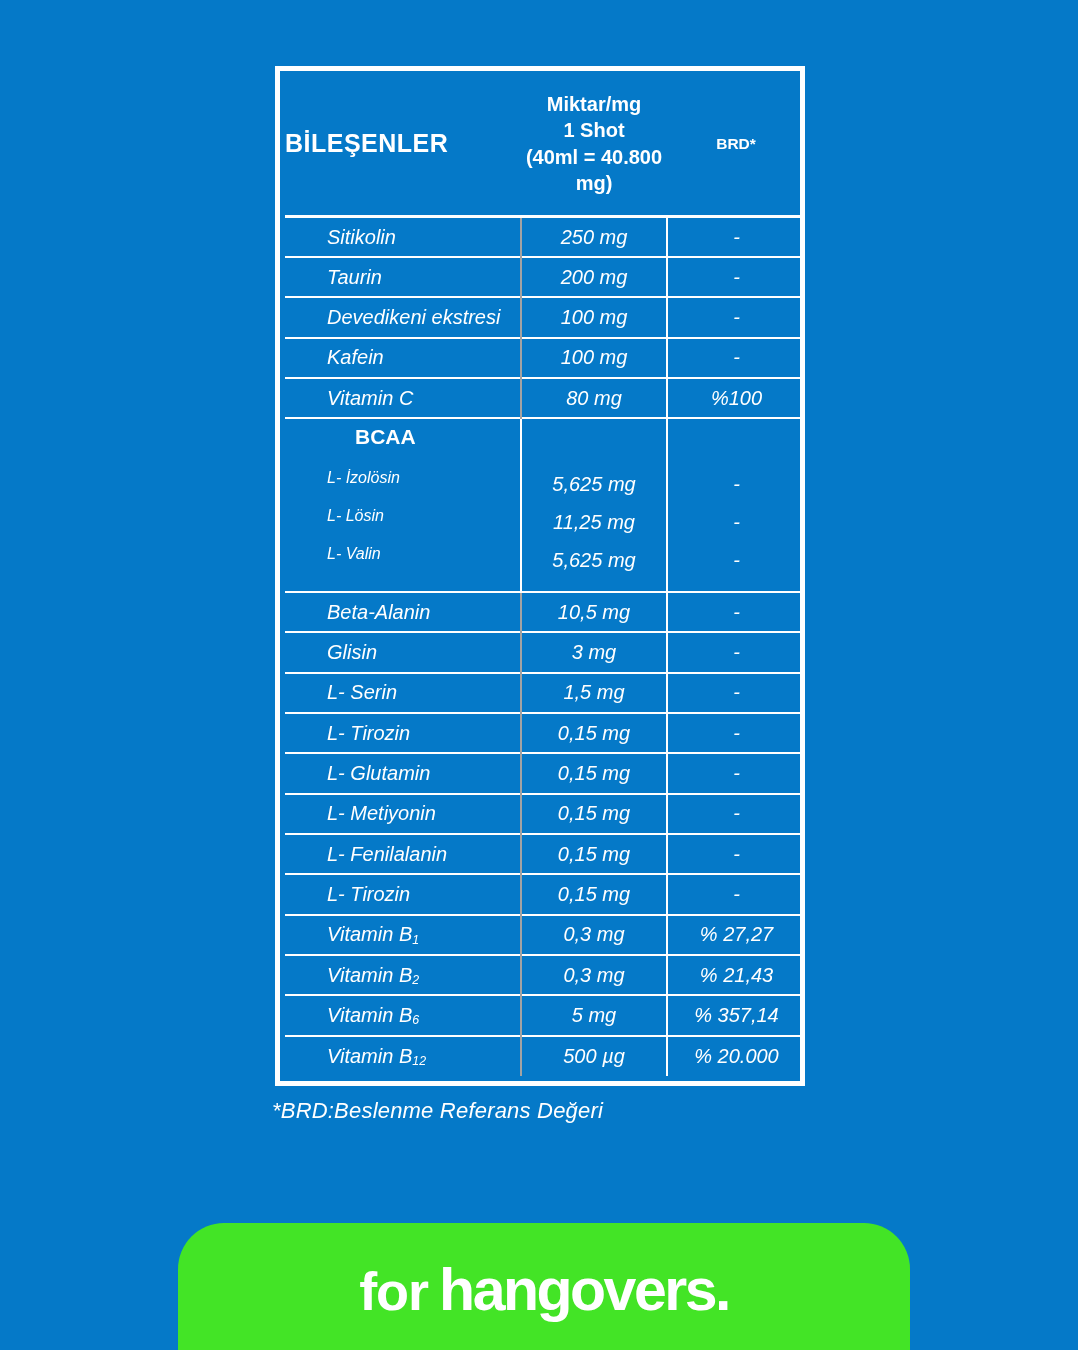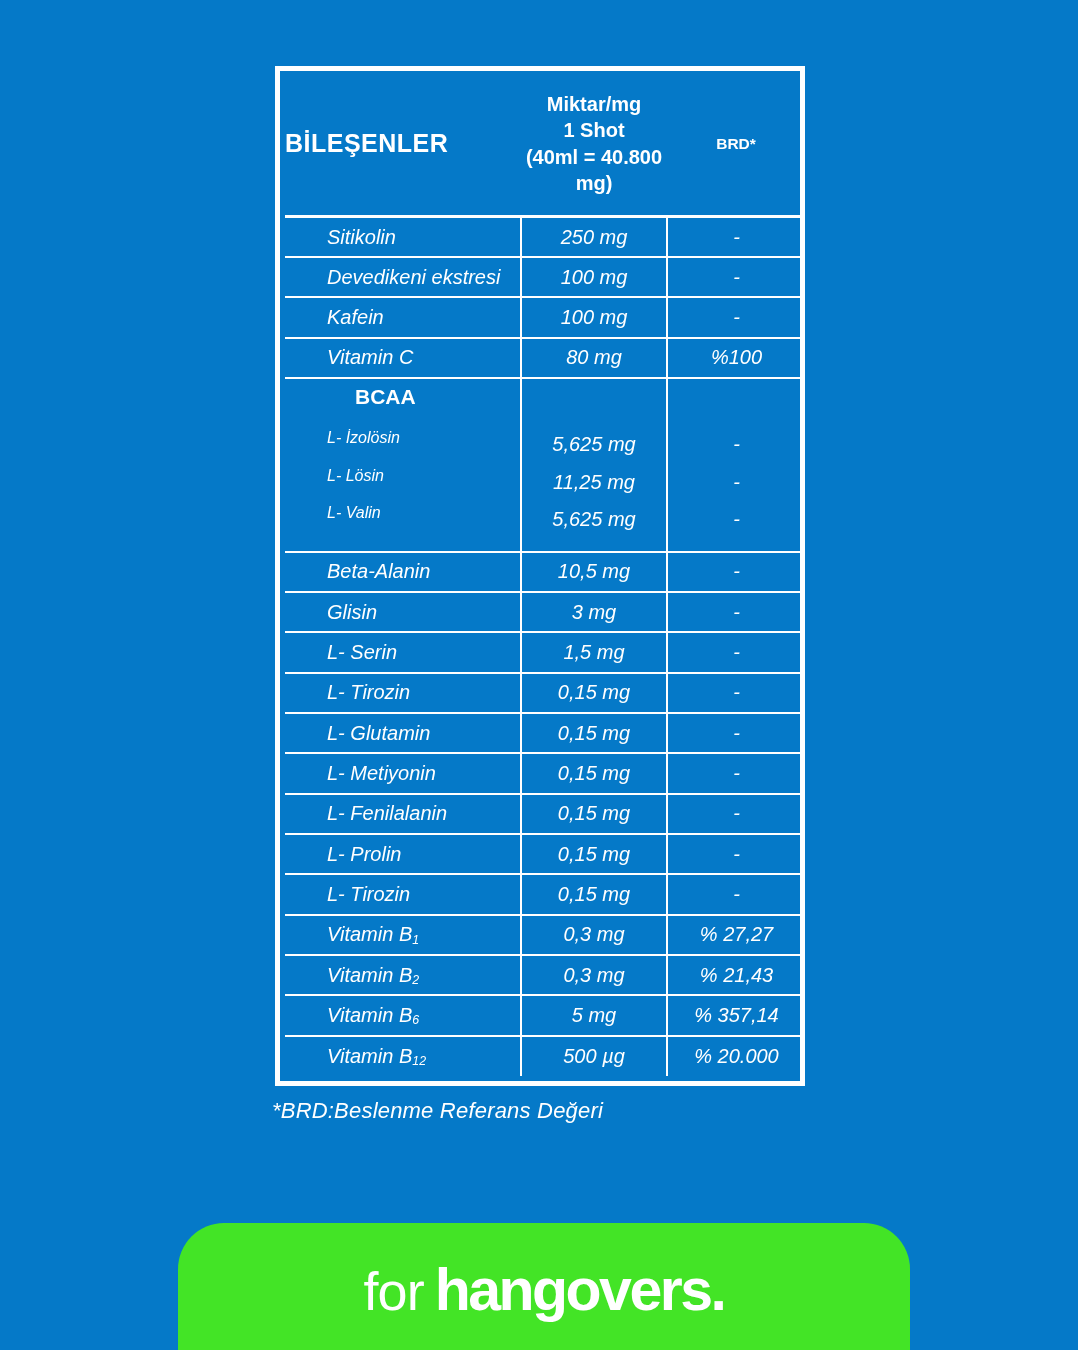--- a/index.html
+++ b/index.html
@@ -70,21 +70,21 @@
   tr.data-row td {
     height: 37.6px;
     border-top: 2px solid #ffffff;
     vertical-align: middle;
     color: #ffffff;
     font-style: italic;
     font-size: 20px;
   }
   tr.data-row td.cell-name {
     padding-left: 42px;
-    border-right: 2px solid #ffffff;
+    border-right: 2px solid #a3a3a3;
     white-space: nowrap;
   }
   tr.data-row td.cell-amt {
     text-align: center;
     border-right: 2px solid #ffffff;
   }
   tr.data-row td.cell-brd {
     text-align: center;
   }
 
@@ -157,21 +157,21 @@
     width: 732px;
     height: 127px;
     background: #43e426;
     border-radius: 46px 46px 0 0;
     display: flex;
     align-items: center;
     justify-content: center;
   }
   .tag-light {
     font-size: 54px;
-    font-weight: 400;
+    font-weight: 700;
     color: #ffffff;
     letter-spacing: -1px;
     padding-right: 11px;
     padding-top: 8px;
   }
   .tag-bold {
     font-size: 59px;
     font-weight: bold;
     color: #ffffff;
     letter-spacing: -2.5px;
@@ -196,20 +196,25 @@
           <div>1 Shot</div>
           <div>(40ml = 40.800 mg)</div>
         </td>
         <td class="hdr-brd">BRD*</td>
       </tr>
     </tbody>
     <tbody id="rows-top">
         <tr class="data-row">
           <td class="cell-name">Sitikolin</td>
           <td class="cell-amt">250 mg</td>
+          <td class="cell-brd">-</td>
+        </tr>
+        <tr class="data-row">
+          <td class="cell-name">Taurin</td>
+          <td class="cell-amt">200 mg</td>
           <td class="cell-brd">-</td>
         </tr>
         <tr class="data-row">
           <td class="cell-name">Devedikeni ekstresi</td>
           <td class="cell-amt">100 mg</td>
           <td class="cell-brd">-</td>
         </tr>
         <tr class="data-row">
           <td class="cell-name">Kafein</td>
           <td class="cell-amt">100 mg</td>
@@ -273,25 +278,20 @@
           <td class="cell-name">L- Metiyonin</td>
           <td class="cell-amt">0,15 mg</td>
           <td class="cell-brd">-</td>
         </tr>
         <tr class="data-row">
           <td class="cell-name">L- Fenilalanin</td>
           <td class="cell-amt">0,15 mg</td>
           <td class="cell-brd">-</td>
         </tr>
         <tr class="data-row">
-          <td class="cell-name">L- Prolin</td>
-          <td class="cell-amt">0,15 mg</td>
-          <td class="cell-brd">-</td>
-        </tr>
-        <tr class="data-row">
           <td class="cell-name">L- Tirozin</td>
           <td class="cell-amt">0,15 mg</td>
           <td class="cell-brd">-</td>
         </tr>
       </tbody>
     <tbody id="rows-vit">
         <tr class="data-row">
           <td class="cell-name"><span>Vitamin B</span><sub>1</sub></td>
           <td class="cell-amt">0,3 mg</td>
           <td class="cell-brd">% 27,27</td>

